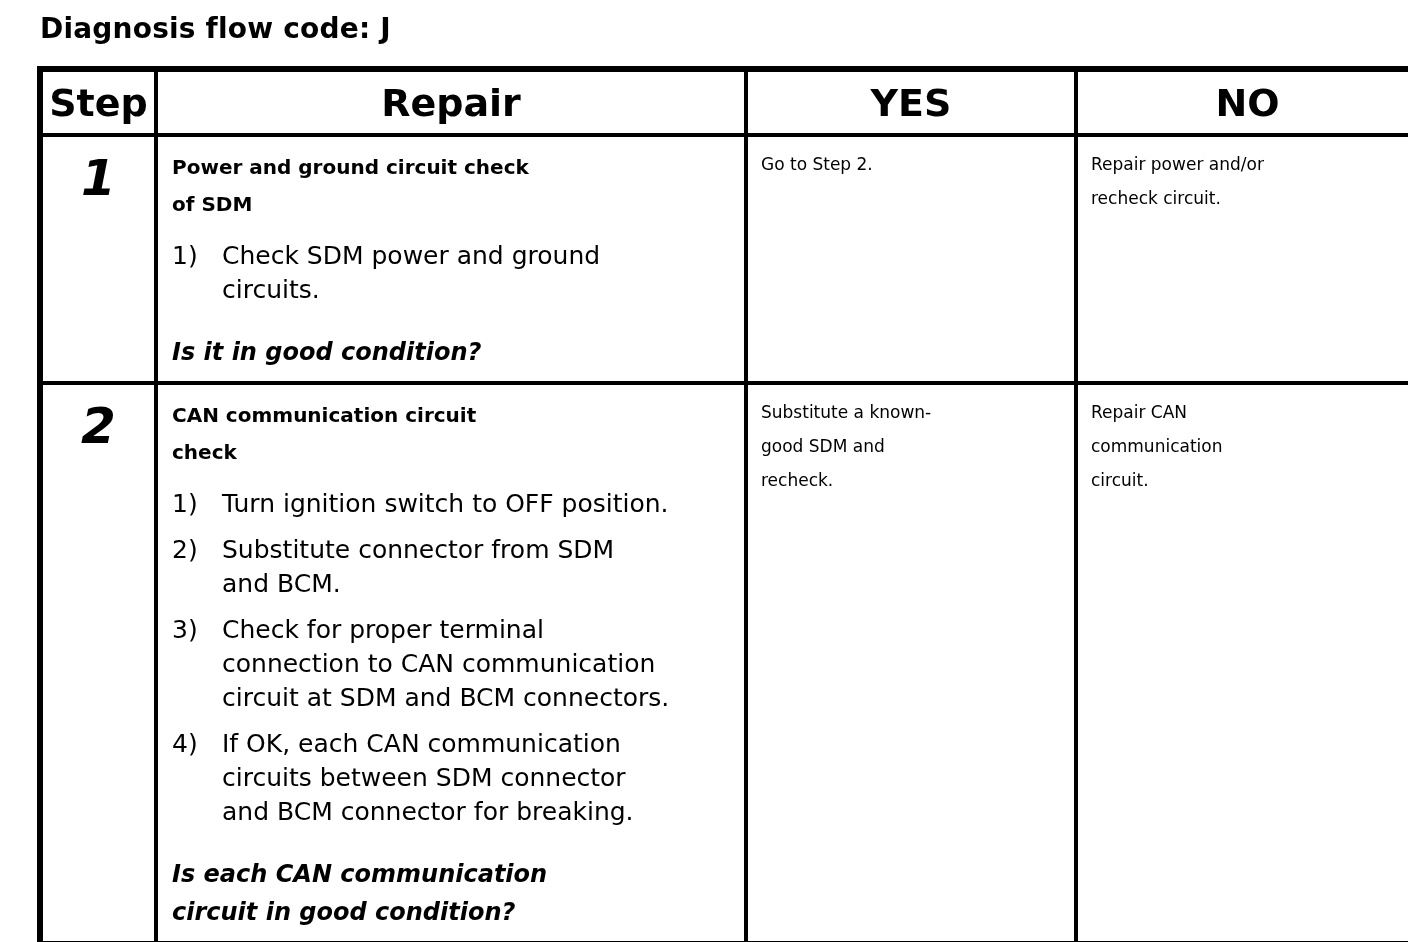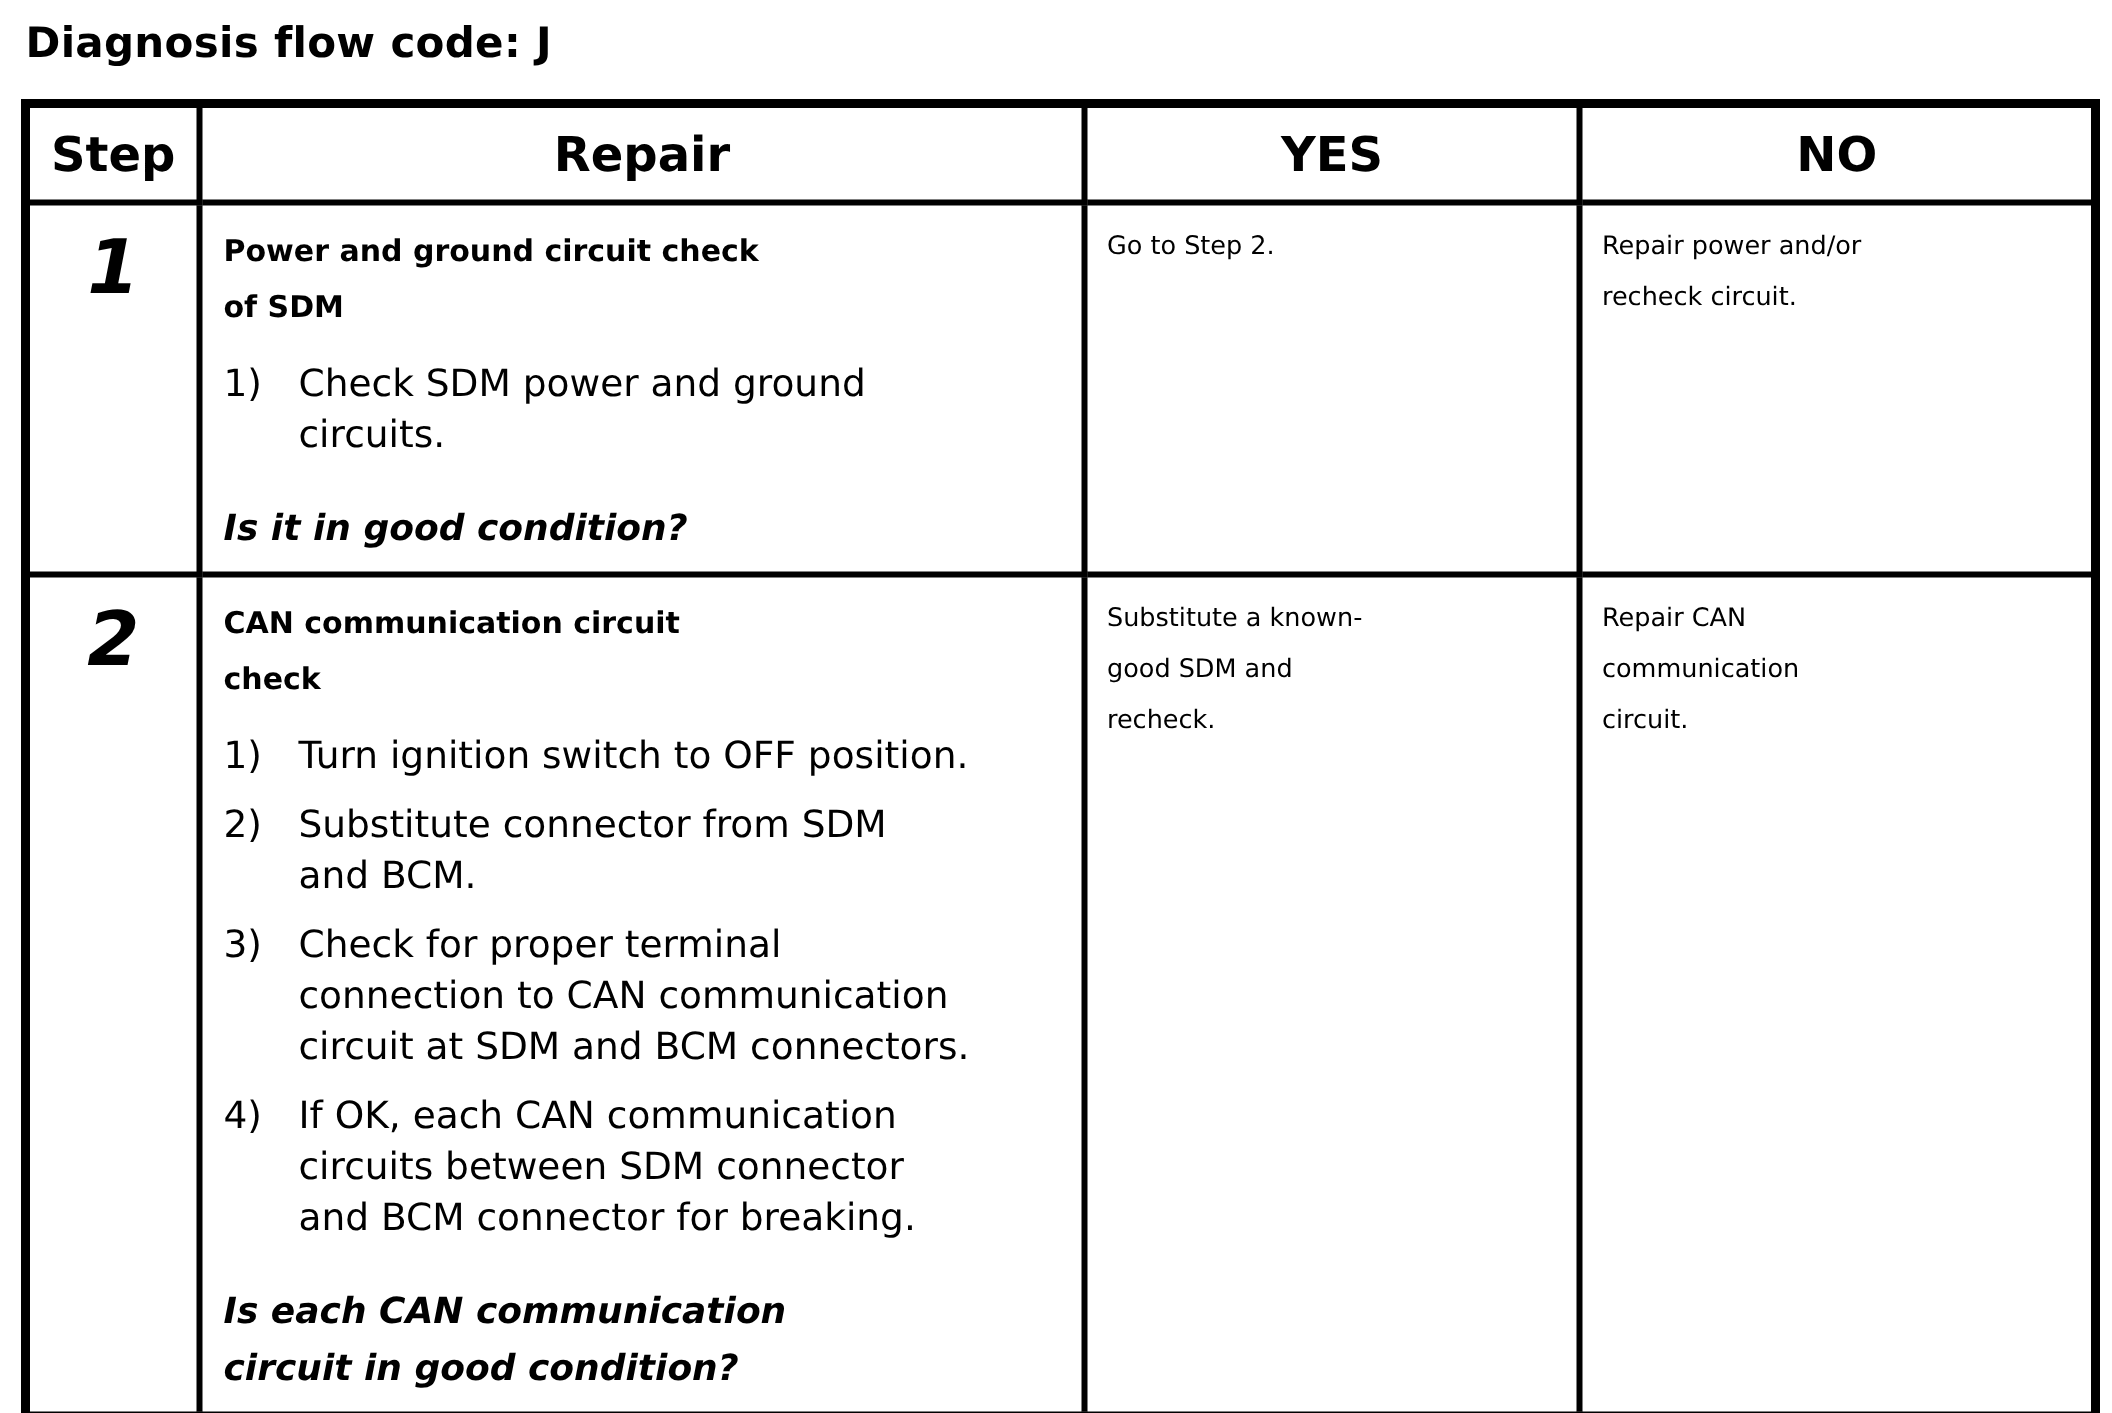--- a/index.html
+++ b/index.html
@@ -3,21 +3,21 @@
 <meta charset="utf-8">
 <style>
   * { margin: 0; padding: 0; box-sizing: border-box; }
   html, body {
     width: 1408px; height: 942px;
     background: #ffffff;
     font-family: "DejaVu Sans", "Liberation Sans", sans-serif;
     color: #000000;
     overflow: hidden;
   }
-  .page { position: relative; width: 1292px; height: 942px; }
+  .page { position: relative; width: 1292px; height: 942px; margin-left: 23px; }
 
   .title {
     position: absolute;
     left: 17px; top: 12px;
     font-size: 28px;
     font-weight: bold;
     letter-spacing: 0.2px;
   }
 
   table.flow-table {
@@ -30,21 +30,21 @@
   }
   th, td {
     border: 4px solid #000;
     vertical-align: top;
     background: #fff;
   }
   thead th {
     height: 66px;
     vertical-align: middle;
     text-align: center;
-    font-size: 32px;
+    font-size: 38px;
     font-weight: bold;
   }
   tr.row-1 { height: 244px; }
   tr.row-2 { height: 547px; }
 
   td.step-cell {
     text-align: center;
     padding-top: 12px;
     font-size: 50px;
     font-weight: bold;

